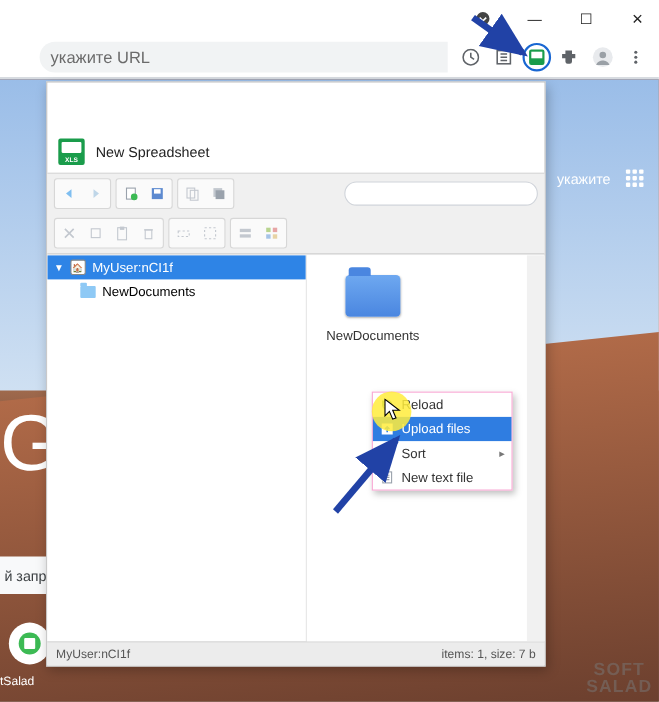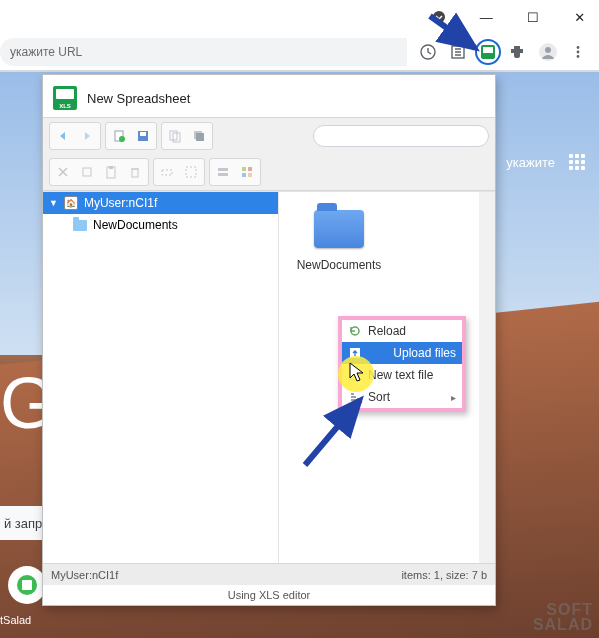--- a/index.html
+++ b/index.html
@@ -4,42 +4,42 @@
 <style>
   * { box-sizing: border-box; margin: 0; padding: 0; font-family: "Segoe UI", Arial, sans-serif; }
   body { width: 599px; height: 638px; overflow: hidden; position: relative; background: #fff; }
 
   
   .win-titlebar { height: 34px; background: #fff; display: flex; justify-content: flex-end; align-items: center; padding-right: 8px; gap: 24px; }
   .win-btn { width: 34px; height: 28px; display: flex; align-items: center; justify-content: center; font-size: 13px; color: #222; }
 
   
   .omnibar { height: 38px; background: #fff; border-bottom: 2px solid #d7dbe0; display: flex; align-items: center; padding: 0 6px 0 0; }
-  .omnibox { flex: 1; height: 28px; background: #f1f3f4; border-radius: 14px 0 0 14px; margin-right: 6px; display: flex; align-items: center; padding-left: 10px; color: #6b6b6b; font-size: 12px; }
+  .omnibox { flex: 1; height: 28px; background: #f1f3f4; border-radius: 14px 0 0 14px; margin-right: 6px; display: flex; align-items: center; padding-left: 10px; color: #6b6b6b; font-size: 15px; margin-left: 36px; }
   .ext-icon { width: 26px; height: 26px; display: flex; align-items: center; justify-content: center; margin: 0 2px; }
   .ext-icon.active { border: 2px solid #1967d2; border-radius: 50%; background: #fff; }
   .ext-icon svg { display: block; }
 
   
   .backdrop { position: absolute; top: 72px; left: 0; right: 0; bottom: 0; background: linear-gradient(#a46a4a, #c48963 40%, #7a4a36 60%, #5d3b2d); overflow: hidden; }
   .backdrop .sky { position:absolute; top:0; left:0; right:0; height:50%; background: linear-gradient(#9abde8, #cfe0f2); }
   .backdrop .ridge { position:absolute; top:45%; left:0; width:120%; height:60%; background: linear-gradient(#b06a48, #6b3f2e); transform: skewY(-6deg); }
   .pill-btn { position:absolute; left:0; top:434px; height:34px; background:#f8f9fa; border-radius:0 4px 4px 0; padding:0 10px 0 4px; font-size:13px; display:flex; align-items:center; color:#3c4043; }
   .circle-badge { position:absolute; left:8px; top:494px; width:38px; height:38px; border-radius:50%; background:#fff; display:flex; align-items:center; justify-content:center; }
   .backdrop-label { position:absolute; left:0; top:542px; font-size:11px; color:#fff; }
   .g-logo { position:absolute; left:0; top:290px; font-size:72px; font-weight:500; color:#fff; letter-spacing:-2px; }
   .apps-grid { position:absolute; right:14px; top:82px; color:#fff; font-size:13px; display:flex; align-items:center; gap:14px; }
   .apps-dots { display:grid; grid-template-columns:repeat(3,4px); grid-template-rows:repeat(3,4px); gap:2px; }
   .apps-dots span { width:4px; height:4px; background:#fff; border-radius:1px; }
 
   
   .popup { position:absolute; left:42px; top:74px; width:454px; height:532px; background:#fff; border:1px solid #bfbfbf; box-shadow: 2px 4px 10px rgba(0,0,0,.25); display:flex; flex-direction:column; font-size:12px; }
 
   .popup-top { padding:8px 10px 4px; }
-  .top-item { display:flex; align-items:center; gap:10px; height:30px; font-size:13px; color:#222; }
+  .top-item { display:flex; align-items:center; gap:10px; height:30px; font-size:13px; color:#222;margin-top:40px; }
   .xls-icon { width:24px; height:24px; background:#1a9c4b; border-radius:2px; position:relative; }
   .xls-icon::before { content:""; position:absolute; top:3px; left:3px; right:3px; height:10px; background:#fff; border-radius:1px; }
   .xls-icon::after { content:"XLS"; position:absolute; bottom:1px; left:0; right:0; font-size:6px; color:#fff; text-align:center; font-weight:bold; }
   .folder-icon { width:26px; height:20px; background:linear-gradient(#f7d94c,#e6c431); border-radius:2px; position:relative; }
   .folder-icon::before { content:""; position:absolute; top:-4px; left:0; width:10px; height:4px; background:#e6c431; border-radius:1px 1px 0 0; }
 
   .toolbar { background:#f0f0f0; border-top:1px solid #d7d7d7; border-bottom:1px solid #d7d7d7; padding:4px 6px; display:flex; flex-wrap:wrap; gap:4px; align-items:center; }
   .tb-group { display:flex; gap:2px; background:#fafafa; border:1px solid #d7d7d7; border-radius:3px; padding:2px; }
   .tb-btn { width:22px; height:22px; display:flex; align-items:center; justify-content:center; border-radius:2px; color:#9aa2ac; }
   .tb-search { background:#fff; border:1px solid #d0d4da; border-radius:11px; height:22px; width:176px; margin-left:auto; }
@@ -56,23 +56,23 @@
 
   .fm-pane { flex:1; position:relative; background:#fff; overflow:auto; }
   .fm-items { padding:18px 10px; display:flex; gap:18px; flex-wrap:wrap; }
   .fm-item { width:100px; text-align:center; font-size:12px; color:#333; }
   .big-folder { width:50px; height:38px; background:linear-gradient(#6ea8f0,#4a86e0); border-radius:4px; margin:0 auto 10px; box-shadow:0 1px 2px rgba(0,0,0,.3); position:relative; }
   .big-folder::before { content:""; position:absolute; top:-7px; left:3px; width:20px; height:8px; background:#4a86e0; border-radius:3px 3px 0 0; }
   .fm-scroll { position:absolute; right:0; top:0; bottom:0; width:16px; background:#f1f1f1; }
   .fm-divider-handle { position:absolute; left:-4px; top:50%; width:6px; height:30px; display:flex; flex-direction:column; align-items:center; justify-content:center; gap:2px; }
 
   
-  .ctxmenu { position:absolute; left:59px; top:124px; width:128px; background:#fff; border:4px solid #f9a8d4; box-shadow:2px 3px 6px rgba(0,0,0,.25); font-size:12px; }
+  .ctxmenu { position:absolute; left:59px; top:124px; width:128px; background:#fff; border:1px solid #f9a8d4; box-shadow:2px 3px 6px rgba(0,0,0,.25); font-size:12px; }
   .ctx-item { height:22px; display:flex; align-items:center; gap:6px; padding:0 6px; color:#333; }
-  .ctx-item.sel { background:#2f7de1; color:#fff;justify-content:space-between; }
+  .ctx-item.sel { background:#2f7de1; color:#fff; }
   .ctx-icon { width:14px; height:14px; display:flex; align-items:center; justify-content:center; font-size:10px; }
   .ctx-caret { margin-left:auto; font-size:10px; color:#777; }
 
   .statusbar { height:22px; background:#ececec; border-top:1px solid #d7d7d7; display:flex; align-items:center; padding:0 8px; font-size:11px; color:#555; }
   .statusbar .spacer { flex:1; }
 
   .footer { height:20px; background:#fff; text-align:center; font-size:11px; color:#555; display:flex; align-items:center; justify-content:center; }
 
   
   .arrow { position:absolute; pointer-events:none; }
@@ -311,46 +311,43 @@
               <svg width="12" height="12">
                 <rect x="1" y="1" width="10" height="10" fill="#fff"></rect>
                 <path d="M6 9V4M4 6l2-2 2 2" stroke="#2f7de1" stroke-width="1.4" fill="none"></path>
               </svg>
             </span>
           <span>Upload files</span>
         </div>
         <div class="ctx-item">
           <span class="ctx-icon">
               <svg width="12" height="12">
+                <path d="M2 3h3M2 6h5M2 9h7" stroke="#7a8290" stroke-width="1.4"></path>
+              </svg>
+            </span>
+          <span>Sort</span>
+          <span class="ctx-caret">▸</span>
+        </div>
+        <div class="ctx-item">
+          <span class="ctx-icon">
+              <svg width="12" height="12">
                 <rect x="2" y="1" width="8" height="10" fill="#fff" stroke="#9aa2ac"></rect>
                 <path d="M4 4h4M4 6h4M4 8h4" stroke="#9aa2ac"></path>
               </svg>
             </span>
           <span>New text file</span>
         </div>
-        <div class="ctx-item">
-          <span class="ctx-icon">
-              <svg width="12" height="12">
-                <path d="M2 3h3M2 6h5M2 9h7" stroke="#7a8290" stroke-width="1.4"></path>
-              </svg>
-            </span>
-          <span>Sort</span>
-          <span class="ctx-caret">▸</span>
-        </div>
       </div>
     </div>
   </div>
 
   <div class="statusbar">
     <span>MyUser:nCI1f</span>
     <span class="spacer"></span>
     <span>items: 1, size: 7 b</span>
-  </div>
-  <div class="footer">
-    <span>Using XLS editor</span>
   </div>
 </div>
 
 <div class="highlight" style="left:338px; top:356px;"></div>
 <div class="cursor" style="left:349px; top:362px;">
   <svg width="16" height="20">
       <path d="M1 1l0 15 4-4 3 7 3-1-3-7 6 0z" fill="#fff" stroke="#000" stroke-width="1"></path>
     </svg>
 </div>
 
@@ -365,14 +362,14 @@
 
 <svg class="arrow" style="left:420px; top:6px;" width="80" height="60">
   <defs>
       <marker id="ah2" markerWidth="8" markerHeight="8" refX="6" refY="3" orient="auto">
         <path d="M0 0l7 3-7 3z" fill="#2142a6"></path>
       </marker>
     </defs>
   <path d="M10 10 L55 42" stroke="#2142a6" stroke-width="6" fill="none" marker-end="url(#ah2)"></path>
 </svg>
 
-<div class="watermark" style="white-space:pre;text-align:right;">SOFT
+<div class="watermark" style="white-space:pre;">SOFT
 SALAD</div>
 
 </body></html>

